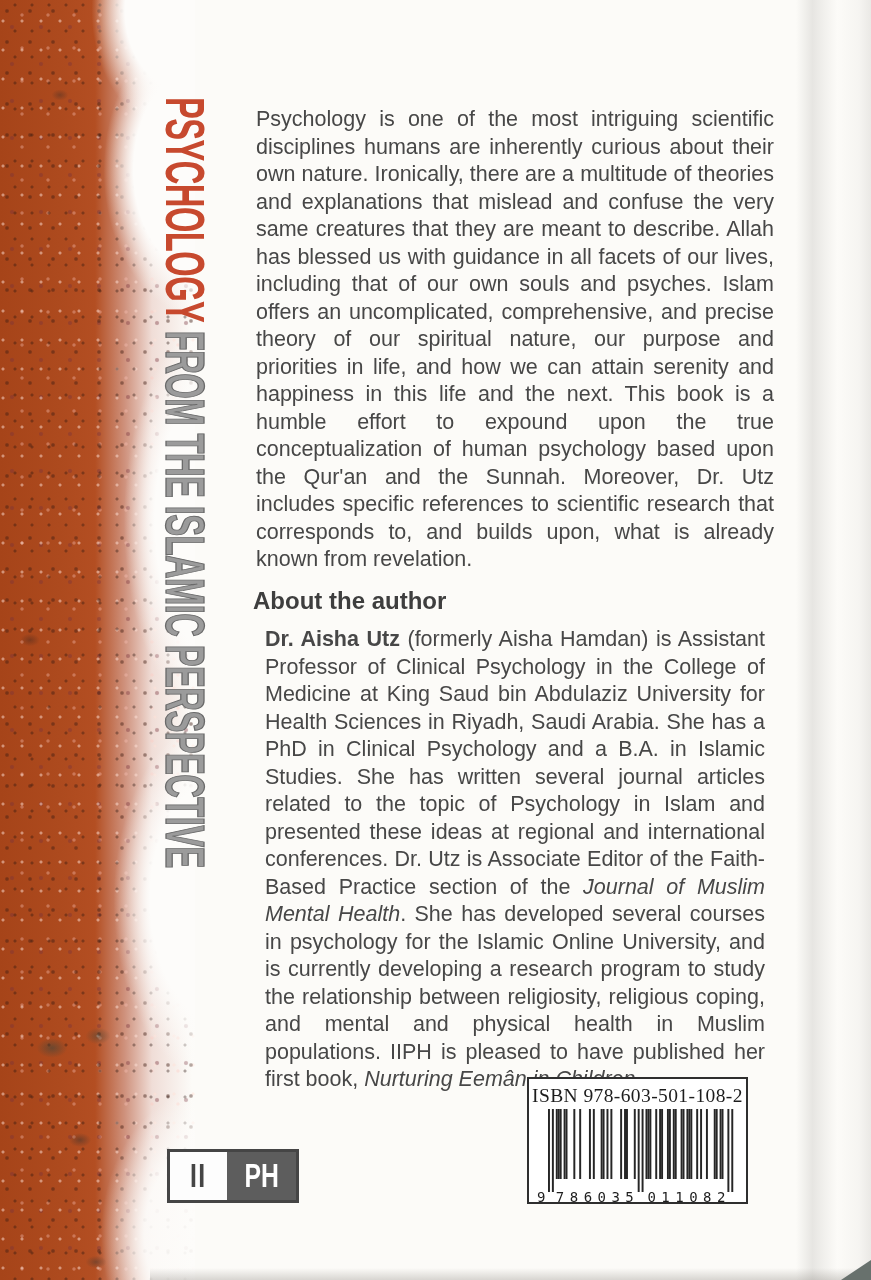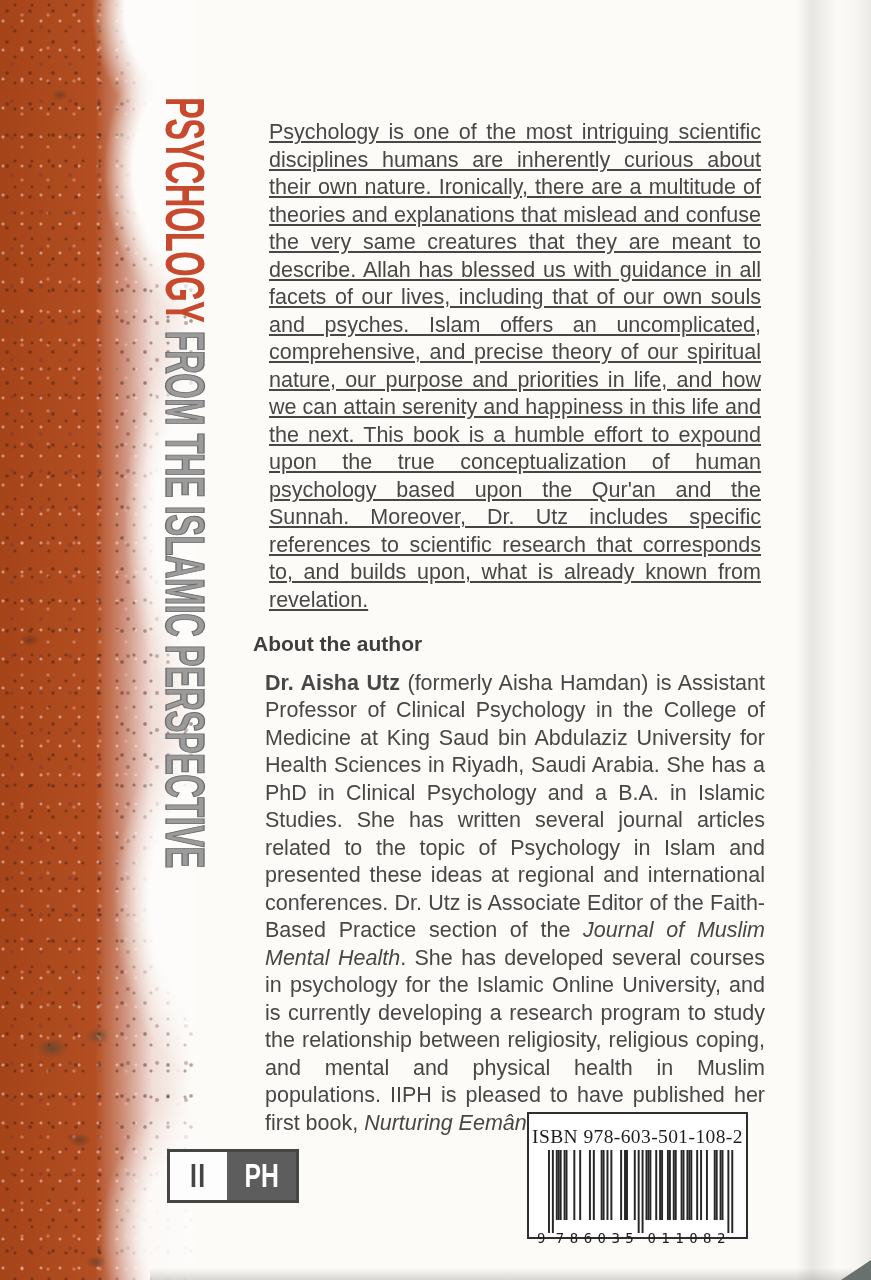--- a/index.html
+++ b/index.html
@@ -84,41 +84,41 @@
   }
   .t-red{color:#c7492e;}
   .t-gray{color:#9b9b9b;-webkit-text-stroke:1.3px #6a6a6a;}
 
   
   .body-text{
     position:absolute;left:253px;top:103px;width:524px;
     font-size:21.5px;line-height:27.5px;color:#474747;
     text-align:justify;
   }
-  .synopsis{margin:16px;text-decoration:underline;}
-  .about-heading{margin:13px 0 0 0;font-size:21px;line-height:27.5px;font-weight:700;color:#3e3e3e;text-align:left;}
+  .synopsis{margin:3px;}
+  .about-heading{margin:13px 0 0 0;font-size:24px;line-height:27.5px;font-weight:700;color:#3e3e3e;text-align:left;}
   .about-para{margin:12px;}
   .run-bold{font-weight:700;}
   .run-italic{font-style:italic;}
 
   
   .iiph-logo{
     position:absolute;left:167px;top:1149px;width:132px;height:54px;
     border:3px solid #454545;box-sizing:border-box;
     background:linear-gradient(to right,#fdfdfd 0 45%, #5d5d5d 45%);
     display:flex;align-items:center;font-weight:700;
   }
   .iiph-left{width:45%;text-align:center;color:#454545;font-size:33px;transform:scaleX(.75);letter-spacing:2px;}
   .iiph-right{width:55%;text-align:center;color:#ffffff;font-size:33px;transform:scaleX(.75);}
 
   
   .isbn-box{
     position:absolute;left:527px;top:1077px;width:221px;height:127px;
     background:#ffffff;border:2px solid #2e2e2e;box-sizing:border-box;
-    text-align:center;padding-top:12px;margin-top:35px;
+    text-align:center;padding-top:6px;
   }
   .isbn-label{
     font-family:"Liberation Serif",serif;
     font-size:19.5px;color:#1d1d1d;letter-spacing:.4px;
   }
   #barcode-svg{display:block;margin:1px auto 0;}
 </style>
 </head>
 <body>
 

